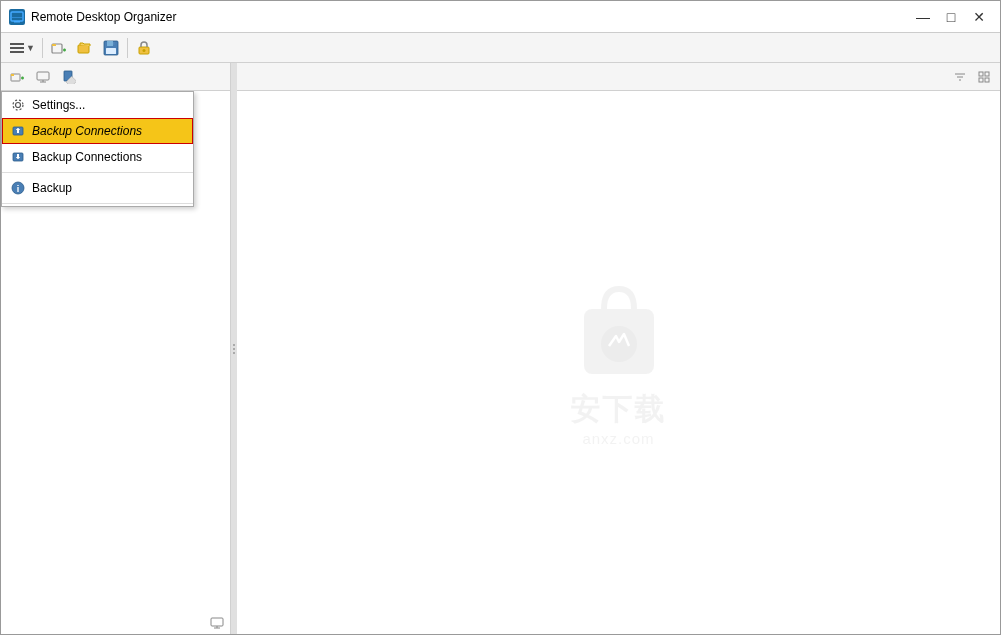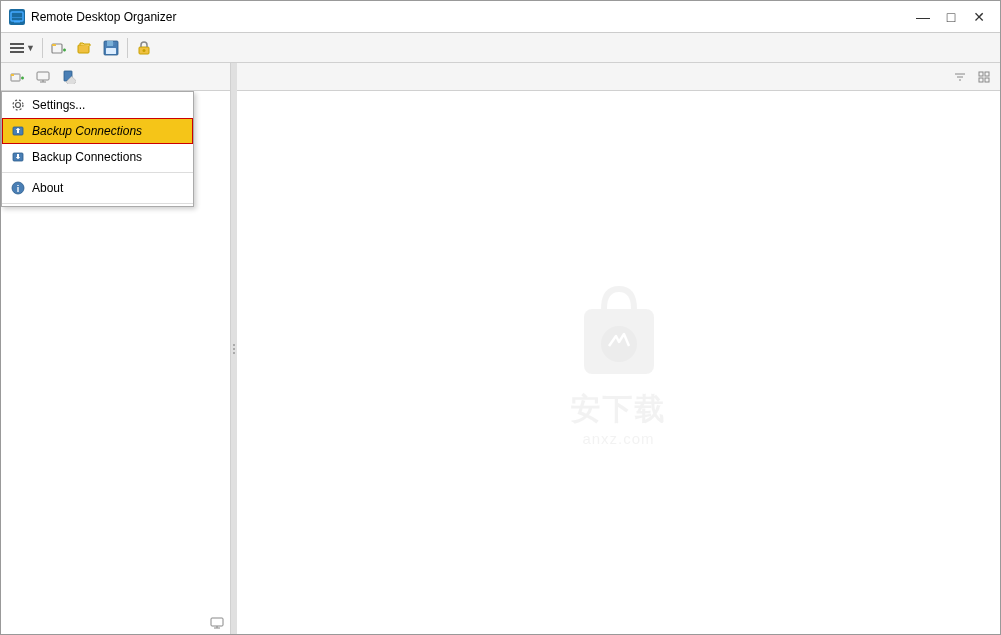--- a/index.html
+++ b/index.html
@@ -413,21 +413,21 @@
 
           <div class="menu-separator"></div>
 
           <div class="menu-item">
             <div class="menu-item-icon">
               <svg width="14" height="14" viewBox="0 0 14 14">
                 <circle cx="7" cy="7" r="6" fill="#4a7fb5" stroke="#2a5a8a" stroke-width="0.8"></circle>
                 <text x="7" y="11" text-anchor="middle" fill="white" font-size="9" font-weight="bold">i</text>
               </svg>
             </div>
-            <span>About</span>
+            <span>Backup</span>
           </div>
 
           <div class="menu-separator"></div>
 
         </div>
       </div>
 
       <div class="bottom-icon-bar">
         <div>
           <svg width="16" height="16" viewBox="0 0 16 16">

